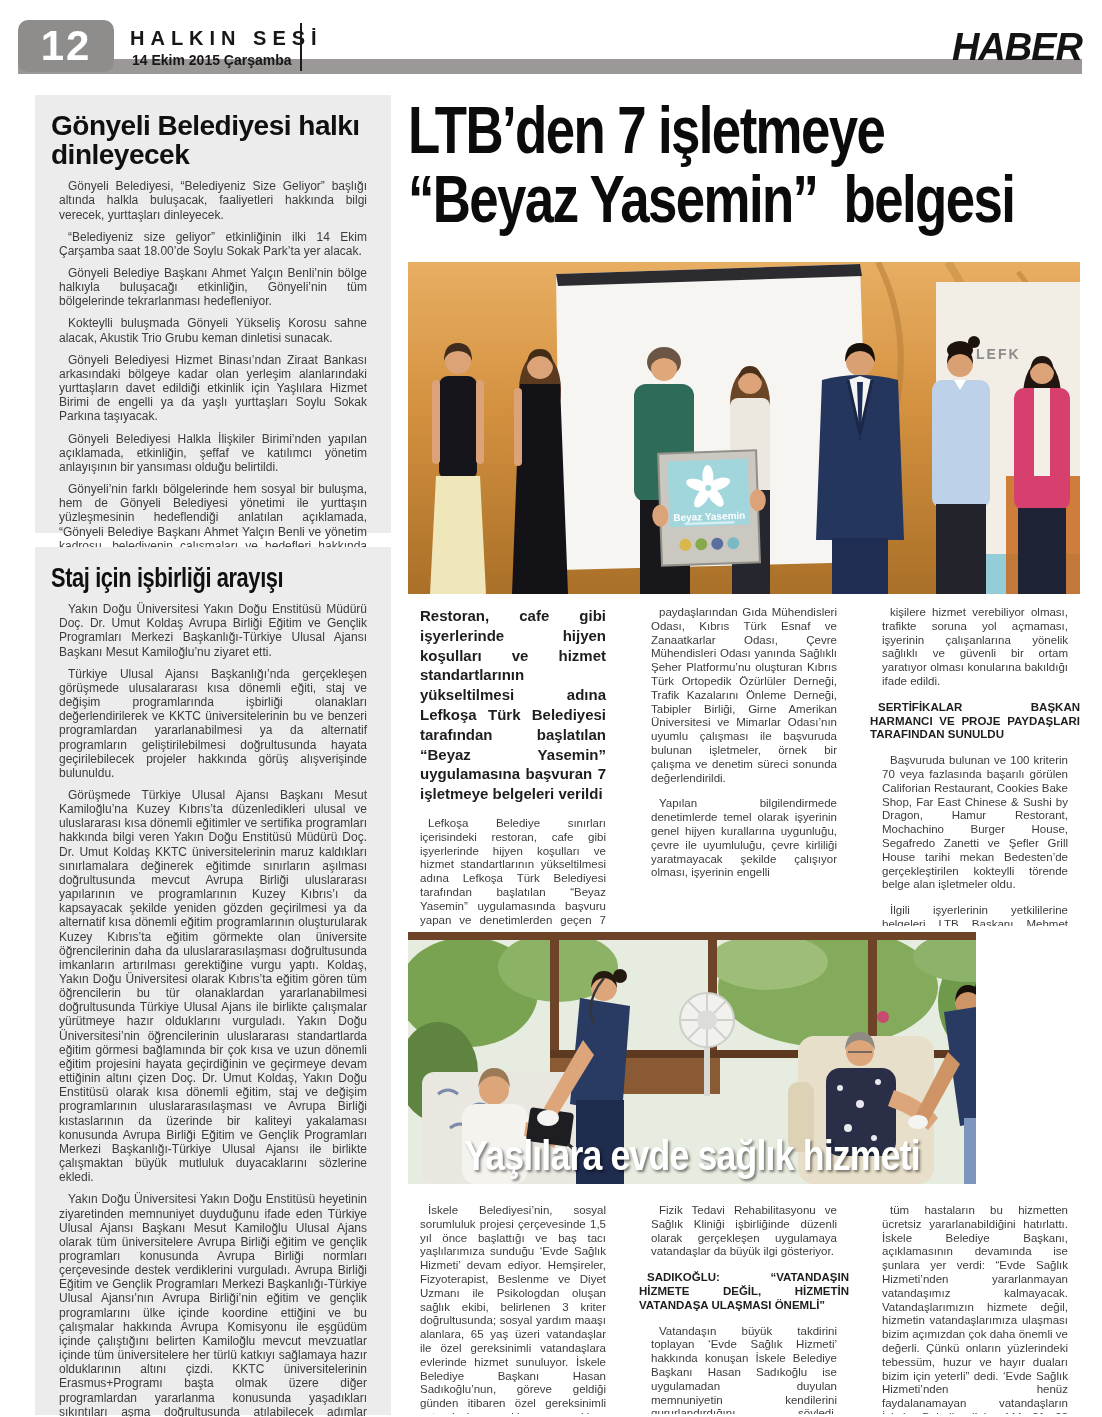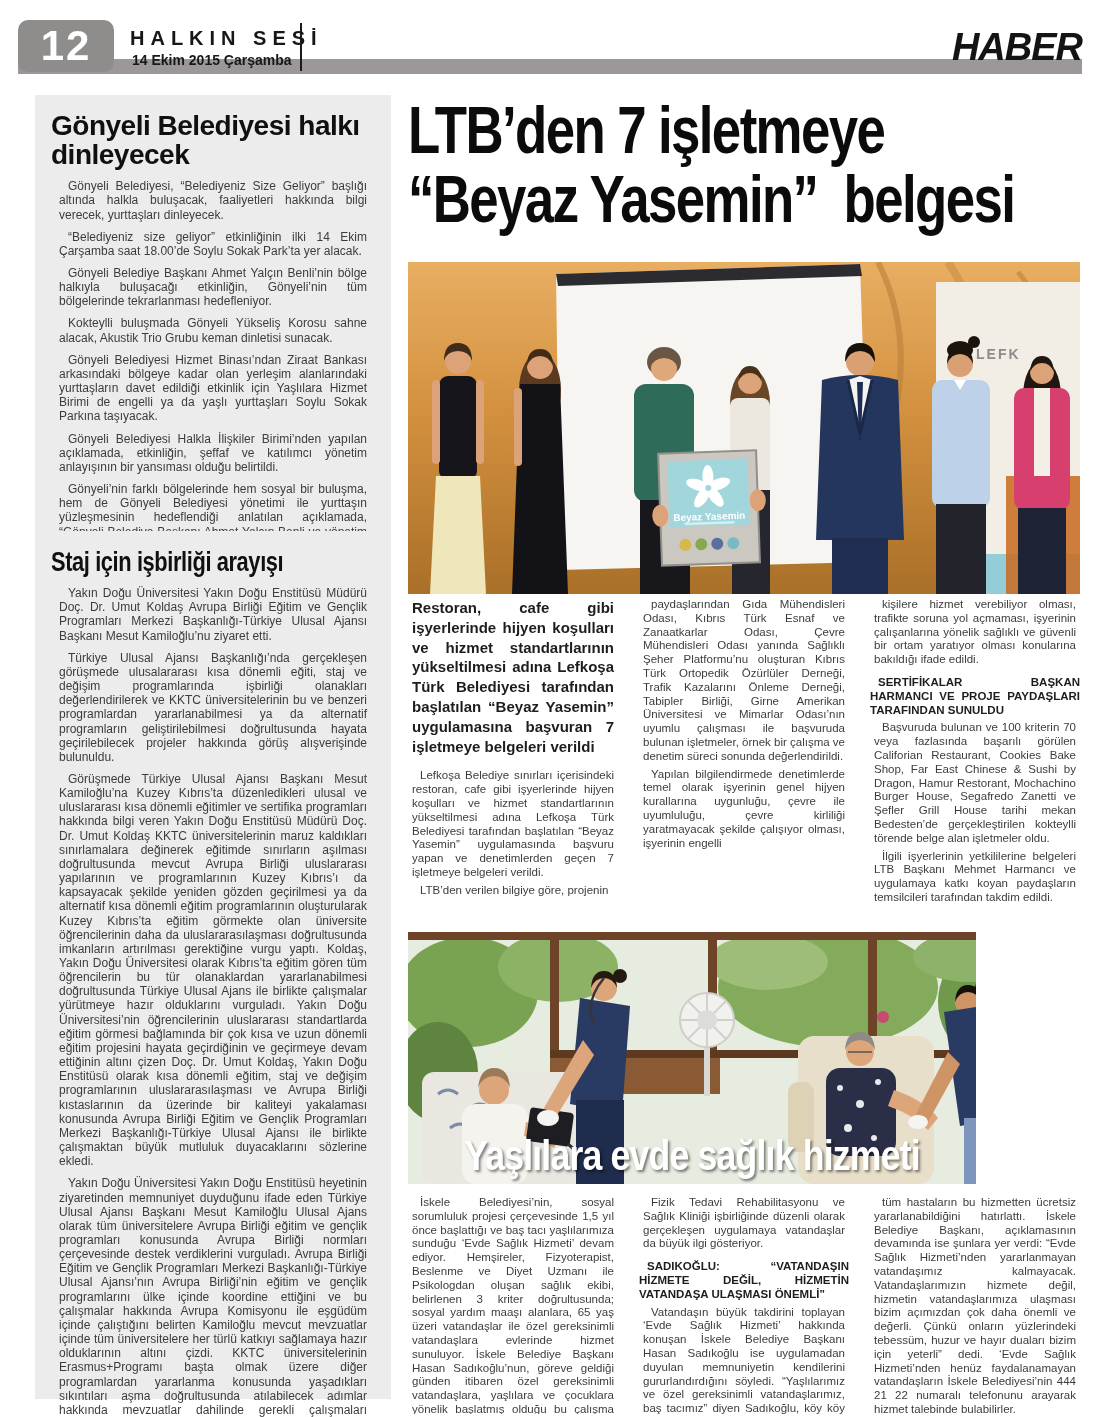--- a/index.html
+++ b/index.html
@@ -13,41 +13,41 @@
              letter-spacing:6px;color:#171717;white-space:nowrap;}
   .mast-date{position:absolute;left:132px;top:52px;font-size:14px;font-weight:bold;color:#171717;}
   .mast-div{position:absolute;left:300px;top:23px;width:2px;height:48px;background:#1a1a1a;}
   .haber{position:absolute;right:20px;top:26px;font-size:38px;font-weight:bold;font-style:italic;
          letter-spacing:-1px;color:#141414;}
   .graybar{position:absolute;left:18px;top:59px;width:1064px;height:15px;background:#9b9897;}
   
   .panel{position:absolute;left:35px;width:356px;background:#edecec;box-sizing:border-box;
          padding:12px 16px;}
   .panel1{top:95px;height:438px;}
-  .panel2{top:531px;height:868px;}
+  .panel2{top:547px;height:868px;}
   .panel h2{margin:4px 0 10px;font-size:28px;line-height:1.04;letter-spacing:-0.5px;color:#101010;}
   .panel2 h2{font-size:28px;white-space:nowrap;transform:scaleX(0.78);transform-origin:left top;}
   .bodytext p{margin:8px;font-size:12px;line-height:1.18;text-align:justify;text-indent:9px;color:#3c3c3c;}
   
   .headline{position:absolute;left:408px;top:96px;width:675px;}
   .hl{font-size:66px;line-height:1.05;font-weight:bold;letter-spacing:-2px;color:#0b0b0b;
       white-space:nowrap;transform:scaleX(0.8);transform-origin:left top;}
   
   .photo1{position:absolute;left:408px;top:262px;width:672px;height:332px;overflow:hidden;}
   .photo2{position:absolute;left:408px;top:932px;width:568px;height:252px;overflow:hidden;}
   .photo-title{position:absolute;left:0;right:0;bottom:4px;text-align:center;color:#ffffff;
                font-size:42px;font-weight:bold;letter-spacing:-1px;white-space:nowrap;
                transform:scaleX(0.85);transform-origin:center bottom;
                text-shadow:2px 2px 3px rgba(0,0,0,0.5);}
   
   .cols{position:absolute;left:408px;width:672px;display:flex;gap:21px;overflow:hidden;}
   .cols-top{top:594px;height:332px;}
   .cols-bottom{top:1192px;height:222px;}
   .col{width:210px;flex:0 0 210px;}
-  .col p{margin:4px;font-size:11.5px;line-height:1.2;text-align:justify;text-indent:8px;color:#3c3c3c;}
+  .col p{margin:12px;font-size:11.5px;line-height:1.2;text-align:justify;text-indent:8px;color:#3c3c3c;}
   .col p.lead{font-size:15px;font-weight:bold;line-height:1.32;text-indent:0;color:#1d1d1d;
               margin-bottom:13px;}
   .col p.subhead{font-weight:bold;color:#1d1d1d;margin:9px 0 2px;}
 </style>
 </head>
 <body>
 
 <div class="page">
 
   <div class="graybar"></div>

